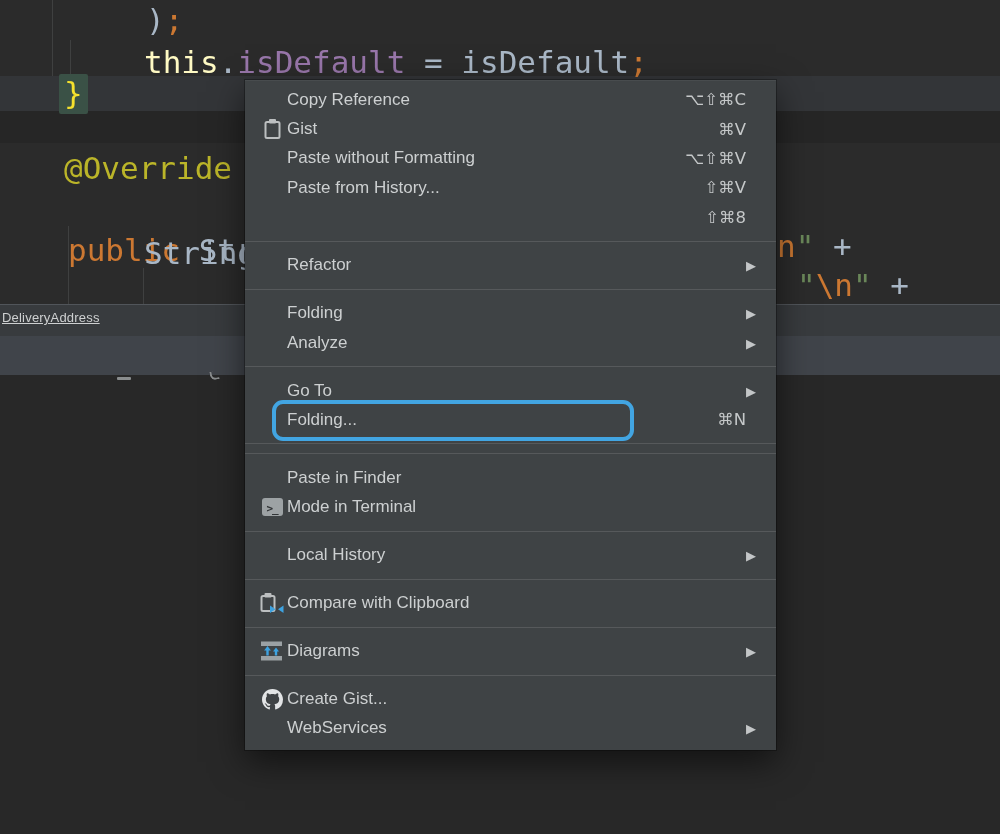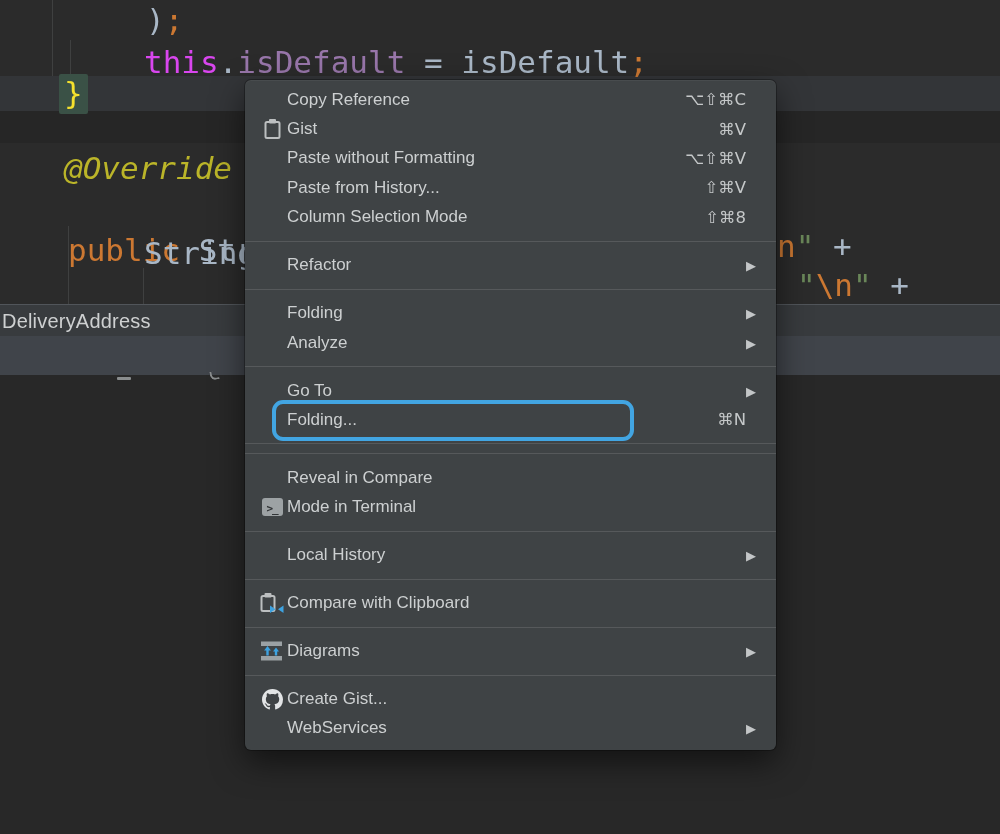--- a/index.html
+++ b/index.html
@@ -14,29 +14,29 @@
   .band-sub-bar{top:336px;height:39px;background:#40444a;}
   .band-bottom{top:375px;height:459px;background:#282828;}
 
   .indent-guide{position:absolute;width:1px;background:#3f4040;}
 
   
   .code-line{position:absolute;font-family:"DejaVu Sans Mono",monospace;font-size:31px;
              line-height:35px;white-space:pre;}
   .tok-highlight{background:#3a5146;padding:1px 5px 3px;margin-left:-5px;border-radius:2px;}
 
-  .tab-label{position:absolute;left:2px;top:310px;font-size:20px;color:#ced0d1;letter-spacing:.2px;}
+  .tab-label{position:absolute;left:2px;top:310px;font-size:13px;color:#ced0d1;letter-spacing:.2px;text-decoration:underline;}
 
   .frag-dash{position:absolute;left:117px;top:377px;width:14px;height:3px;background:#8a8d8e;border-radius:1px;}
   .frag-tick{position:absolute;left:210px;top:371px;width:7px;height:7px;border-left:2px solid #8a8d8e;
              border-bottom:2px solid #8a8d8e;border-bottom-left-radius:6px;transform:rotate(-12deg);}
 
   
   .context-menu{position:absolute;left:245px;top:80px;width:531px;background:#3f4345;
-                border-radius:6px;padding:5px 0 7px;box-sizing:border-box;
+                border-radius:0;padding:5px 0 7px;box-sizing:border-box;
                 box-shadow:0 12px 32px rgba(0,0,0,.55),0 0 0 1px rgba(0,0,0,.28),inset 0 1px 0 rgba(255,255,255,.05);}
   .menu-item{position:relative;display:flex;align-items:center;height:29.4px;padding-left:12px;
              color:#cdd0d1;font-size:17px;cursor:default;}
   .mi-icon{flex:0 0 30px;width:30px;display:flex;justify-content:center;align-items:center;}
   .mi-label{white-space:pre;}
   .mi-shortcut{margin-left:auto;margin-right:30px;color:#c5c8c9;font-size:16.5px;
                font-family:"DejaVu Sans","Liberation Sans",sans-serif;}
   .mi-arrow{position:absolute;right:20px;top:50%;transform:translateY(-50%);
             color:#c3c6c7;font-size:13px;line-height:1;}
   .menu-separator{height:1px;background:#56595b;margin:8.8px 0;}
@@ -58,23 +58,23 @@
   <div class="band band-sub-bar"></div>
   <div class="band band-bottom"></div>
 
   <div class="indent-guide" style="left:52px;top:0;height:76px"></div>
   <div class="indent-guide" style="left:70px;top:40px;height:36px"></div>
   <div class="indent-guide" style="left:68px;top:226px;height:78px"></div>
   <div class="indent-guide" style="left:143px;top:268px;height:36px"></div>
 
   <div id="code-layer">
       <div class="code-line" style="left: 146px; top: 3px;"><span style="color: rgb(169, 183, 198);">)</span><span style="color: rgb(204, 120, 50);">;</span></div>
-      <div class="code-line" style="left: 144px; top: 45px;"><span style="color: #d946ef;">this</span><span style="color: rgb(169, 183, 198);">.</span><span style="color: rgb(152, 118, 170);">isDefault</span><span style="color: rgb(169, 183, 198);"> = </span><span style="color: rgb(169, 183, 198);">isDefault</span><span style="color: rgb(204, 120, 50);">;</span></div>
+      <div class="code-line" style="left: 144px; top: 45px;"><span style="color: #fef9c3;">this</span><span style="color: rgb(169, 183, 198);">.</span><span style="color: rgb(152, 118, 170);">isDefault</span><span style="color: rgb(169, 183, 198);"> = </span><span style="color: rgb(169, 183, 198);">isDefault</span><span style="color: rgb(204, 120, 50);">;</span></div>
       <div class="code-line" style="left: 64px; top: 76px;"><span class="tok-highlight" style="color: rgb(245, 225, 45); background: rgb(58, 81, 70);">}</span></div>
-      <div class="code-line" style="left: 64px; top: 151px;"><span style="color: rgb(187, 181, 41); font-style: italic;">@Override</span></div>
+      <div class="code-line" style="left: 64px; top: 151px;"><span style="color: rgb(187, 181, 41);">@Override</span></div>
       <div class="code-line" style="left: 68px; top: 193px; margin-top: 40px;"><span style="color: rgb(204, 120, 50);">public </span><span style="color: rgb(169, 183, 198);">Str</span></div>
       <div class="code-line" style="left: 144px; top: 236px;"><span style="color: rgb(169, 183, 198);">String</span></div>
       <div class="code-line" style="left: 777px; top: 229px;"><span style="color: rgb(204, 120, 50);">n</span><span style="color: rgb(106, 135, 89);">"</span><span style="color: rgb(169, 183, 198);"> </span><span style="color: rgb(169, 183, 198);">+</span></div>
       <div class="code-line" style="left: 797px; top: 268px;"><span style="color: rgb(106, 135, 89);">"</span><span style="color: rgb(204, 120, 50);">\n</span><span style="color: rgb(106, 135, 89);">"</span><span style="color: rgb(169, 183, 198);"> </span><span style="color: rgb(169, 183, 198);">+</span></div>
     </div>
 
   <div class="tab-label">DeliveryAddress</div>
 
   <div class="frag-dash"></div>
   <div class="frag-tick"></div>
@@ -101,21 +101,20 @@
         <span class="mi-label">Paste without Formatting</span>
         <span class="mi-shortcut">⌥⇧⌘V</span>
       </div>
       <div class="menu-item">
         <span class="mi-icon"></span>
         <span class="mi-label">Paste from History...</span>
         <span class="mi-shortcut">⇧⌘V</span>
       </div>
       <div class="menu-item">
         <span class="mi-icon"></span>
-        <span class="mi-label">Column Selection Mode</span>
         <span class="mi-shortcut">⇧⌘8</span>
       </div>
       <div class="menu-separator"></div>
       <div class="menu-item">
         <span class="mi-icon"></span>
         <span class="mi-label">Refactor</span>
         <span class="mi-arrow">▶</span>
       </div>
       <div class="menu-separator"></div>
       <div class="menu-item">
@@ -136,21 +135,21 @@
       </div>
       <div class="menu-item">
         <span class="mi-icon"></span>
         <span class="mi-label">Folding...</span>
         <span class="mi-shortcut">⌘N</span>
       </div>
       <div class="menu-separator"></div>
       <div class="menu-separator"></div>
       <div class="menu-item">
         <span class="mi-icon"></span>
-        <span class="mi-label">Reveal in Compare</span>
+        <span class="mi-label">Paste in Finder</span>
       </div>
       <div class="menu-item">
         <span class="mi-icon">
           <span class="term-glyph">&gt;_</span>
         </span>
         <span class="mi-label">Mode in Terminal</span>
       </div>
       <div class="menu-separator"></div>
       <div class="menu-item">
         <span class="mi-icon"></span>

